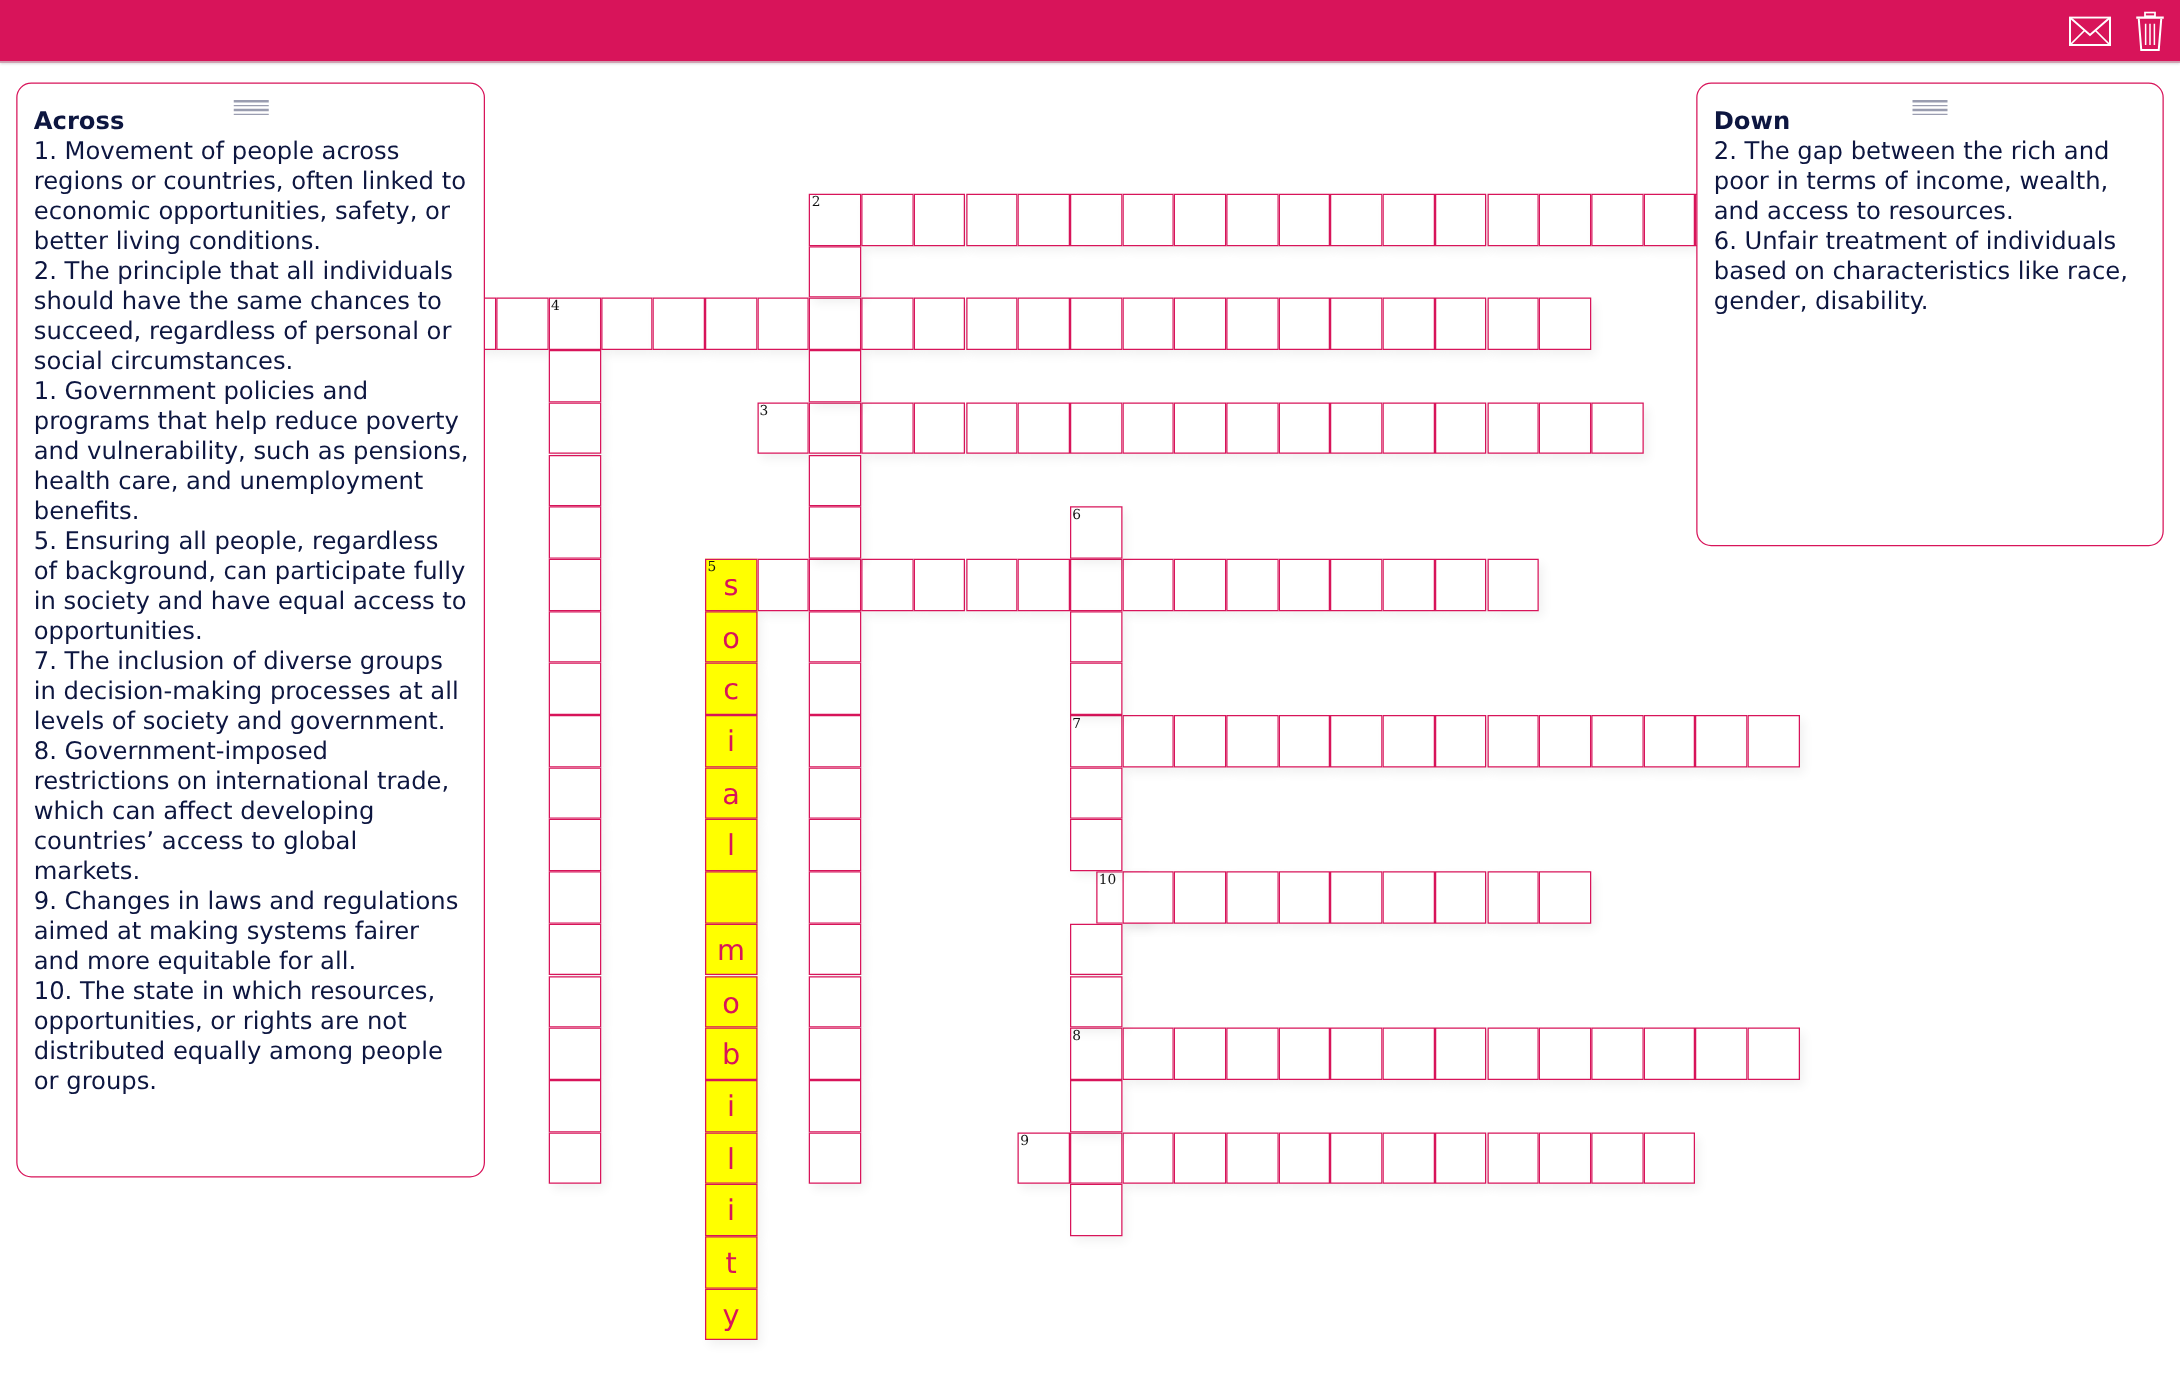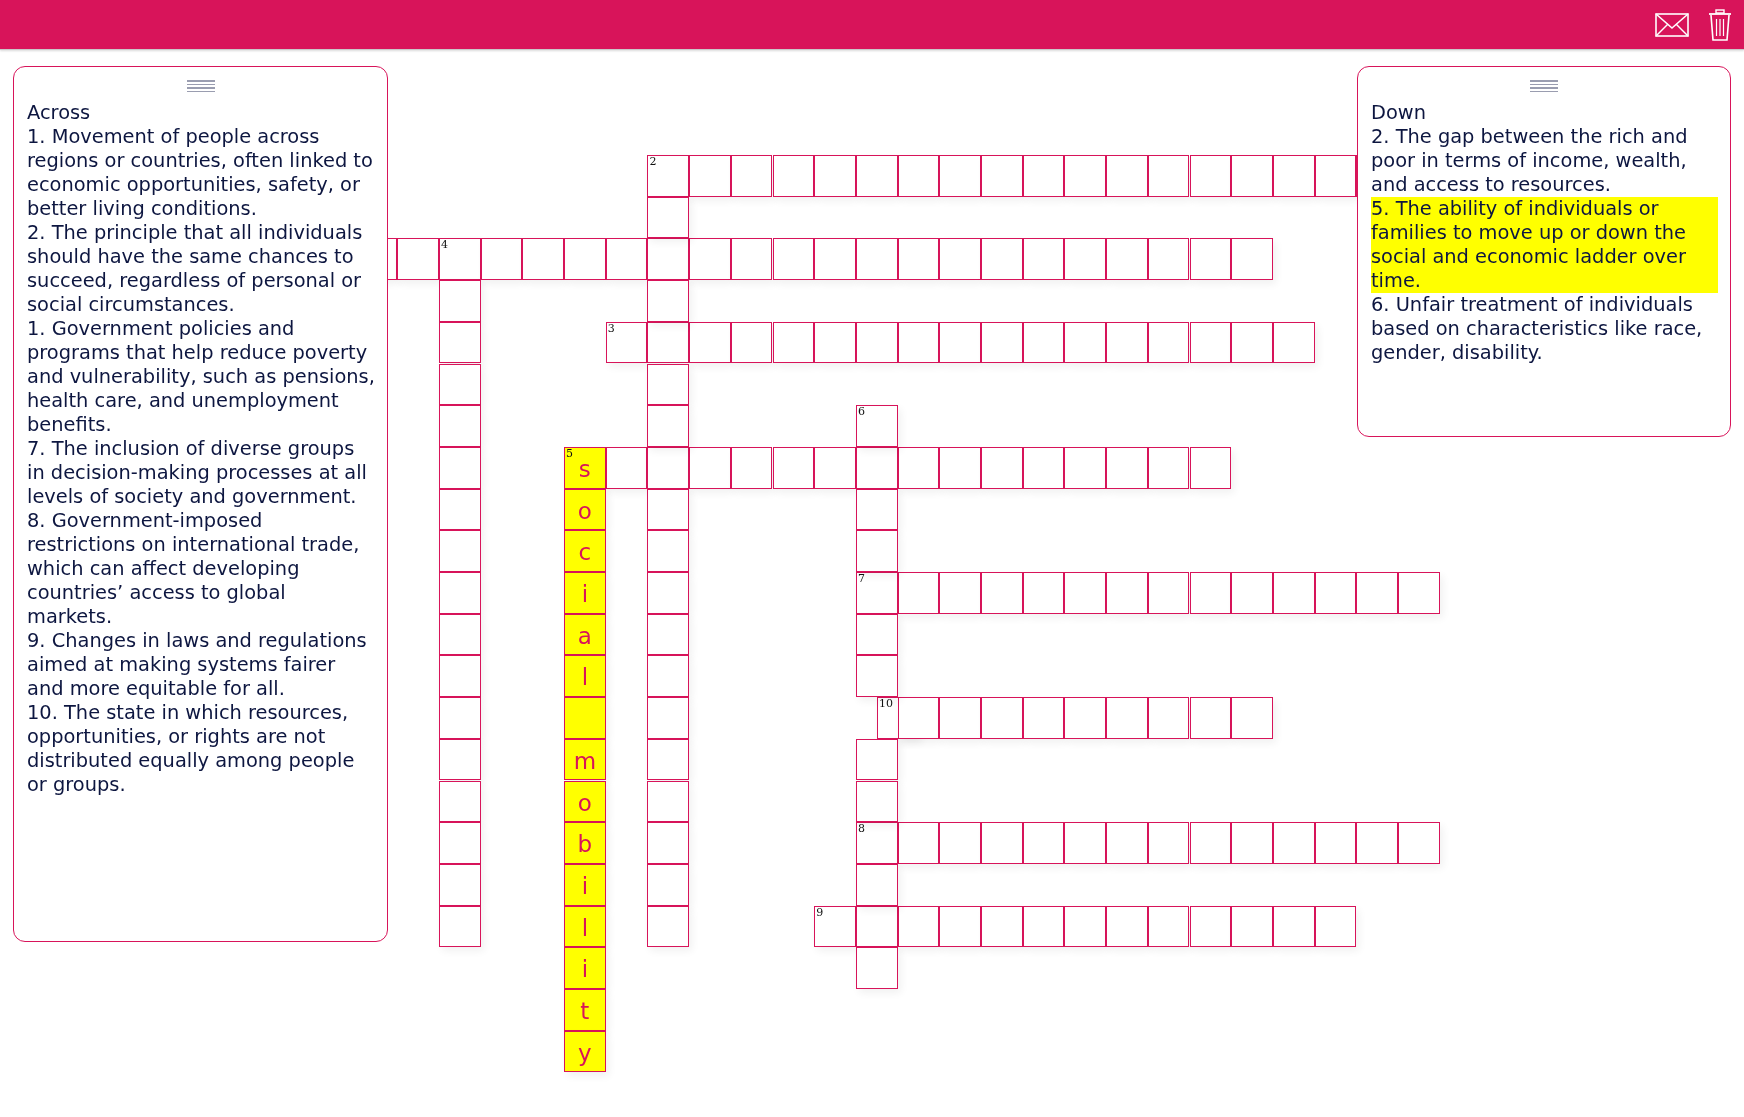--- a/index.html
+++ b/index.html
@@ -8,21 +8,21 @@
   .topbar .title { position:absolute; left:0; right:0; top:9px; text-align:center; color:#ffffff; font-size:25px; letter-spacing:0.2px; }
   .topbar .icon-btn { position:absolute; top:10px; width:36px; height:30px; display:flex; align-items:center; justify-content:center; cursor:pointer; }
   .grid-area { position:absolute; left:0; top:50px; width:1744px; height:1067px; }
   .cell { position:absolute; width:41.7px; height:41.7px; box-sizing:border-box; border:1.5px solid #d8145a; background:#ffffff; box-shadow:3px 4px 8px rgba(0,0,0,0.06); }
   .cell.hl { background:#ffff00; }
   .cell .num { position:absolute; left:1px; top:0px; font-family:"DejaVu Serif","Liberation Serif",serif; font-size:11px; color:#111; line-height:12px; }
   .cell .letter { position:absolute; left:0; right:0; top:8px; text-align:center; color:#d8145a; font-size:23px; line-height:26px; }
   .panel { position:absolute; background:#ffffff; border:1.5px solid #d8145a; border-radius:12px; box-sizing:border-box; padding:18px 12px 12px 13px; color:#0d1640; font-size:19.4px; line-height:24px; }
   .panel .grip { position:absolute; top:13px; left:50%; margin-left:-14px; width:28px; height:10px; }
   .panel .grip span { display:block; height:1.5px; background:#9a9db0; margin-bottom:2px; }
-  .panel .heading { font-weight:normal;margin-top:16px; }
+  .panel .heading { font-weight:bold; }
   .panel .clue.active { background:#ffff00; }
 </style>
 </head>
 <body>
 
 <div class="topbar">
   <div class="icon-btn" style="left:1654px;">
     <svg width="34" height="24" viewBox="0 0 34 24">
       <rect x="1" y="1" width="32" height="22" fill="none" stroke="#ffffff" stroke-width="1.6"></rect>
       <polyline points="1,1 17,15 33,1" fill="none" stroke="#ffffff" stroke-width="1.6"></polyline>
@@ -277,30 +277,30 @@
   <div class="grip">
       <span></span>
       <span></span>
       <span></span>
       <span></span>
     </div>
   <div class="heading">Across</div>
   <div class="clue">1. Movement of people across regions or countries, often linked to economic opportunities, safety, or better living conditions.</div>
   <div class="clue">2. The principle that all individuals should have the same chances to succeed, regardless of personal or social circumstances.</div>
   <div class="clue">1. Government policies and programs that help reduce poverty and vulnerability, such as pensions, health care, and unemployment benefits.</div>
+  <div class="clue">5. Ensuring all people, regardless of background, can participate fully in society and have equal access to opportunities.</div>
   <div class="clue">7. The inclusion of diverse groups in decision-making processes at all levels of society and government.</div>
   <div class="clue">8. Government-imposed restrictions on international trade, which can affect developing countries’ access to global markets.</div>
   <div class="clue">9. Changes in laws and regulations aimed at making systems fairer and more equitable for all.</div>
   <div class="clue">10. The state in which resources, opportunities, or rights are not distributed equally among people or groups.</div>
 </div>
 
 <div class="panel" style="left:1357px; top:66px; width:374px; height:371px;">
   <div class="grip">
       <span></span>
       <span></span>
       <span></span>
       <span></span>
     </div>
   <div class="heading">Down</div>
   <div class="clue">2. The gap between the rich and poor in terms of income, wealth, and access to resources.</div>
-  <div class="clue active">5. The ability of individuals or families to move up or down the social and economic ladder over time.</div>
   <div class="clue">6. Unfair treatment of individuals based on characteristics like race, gender, disability.</div>
 </div>
 
 </body></html>

